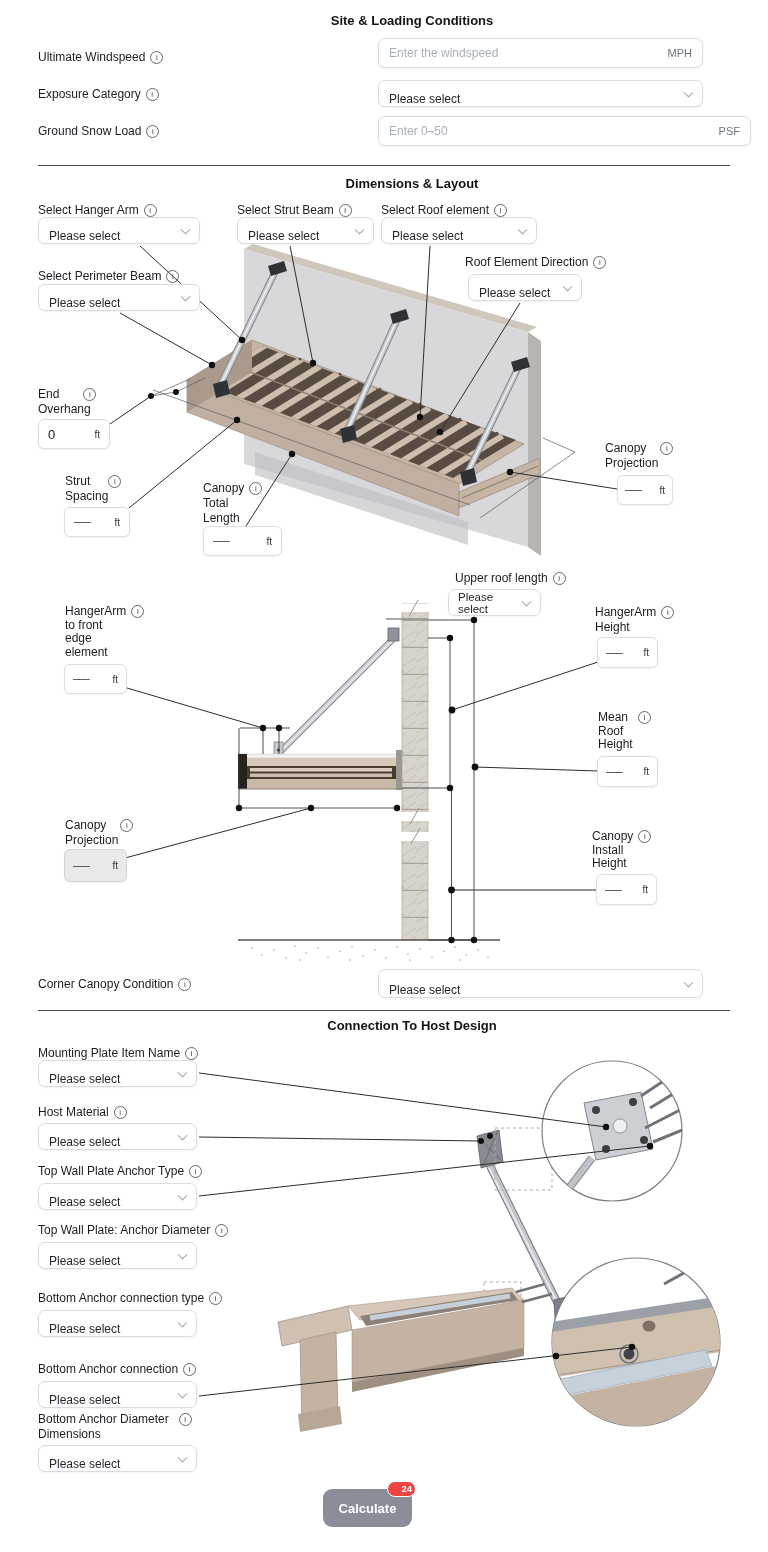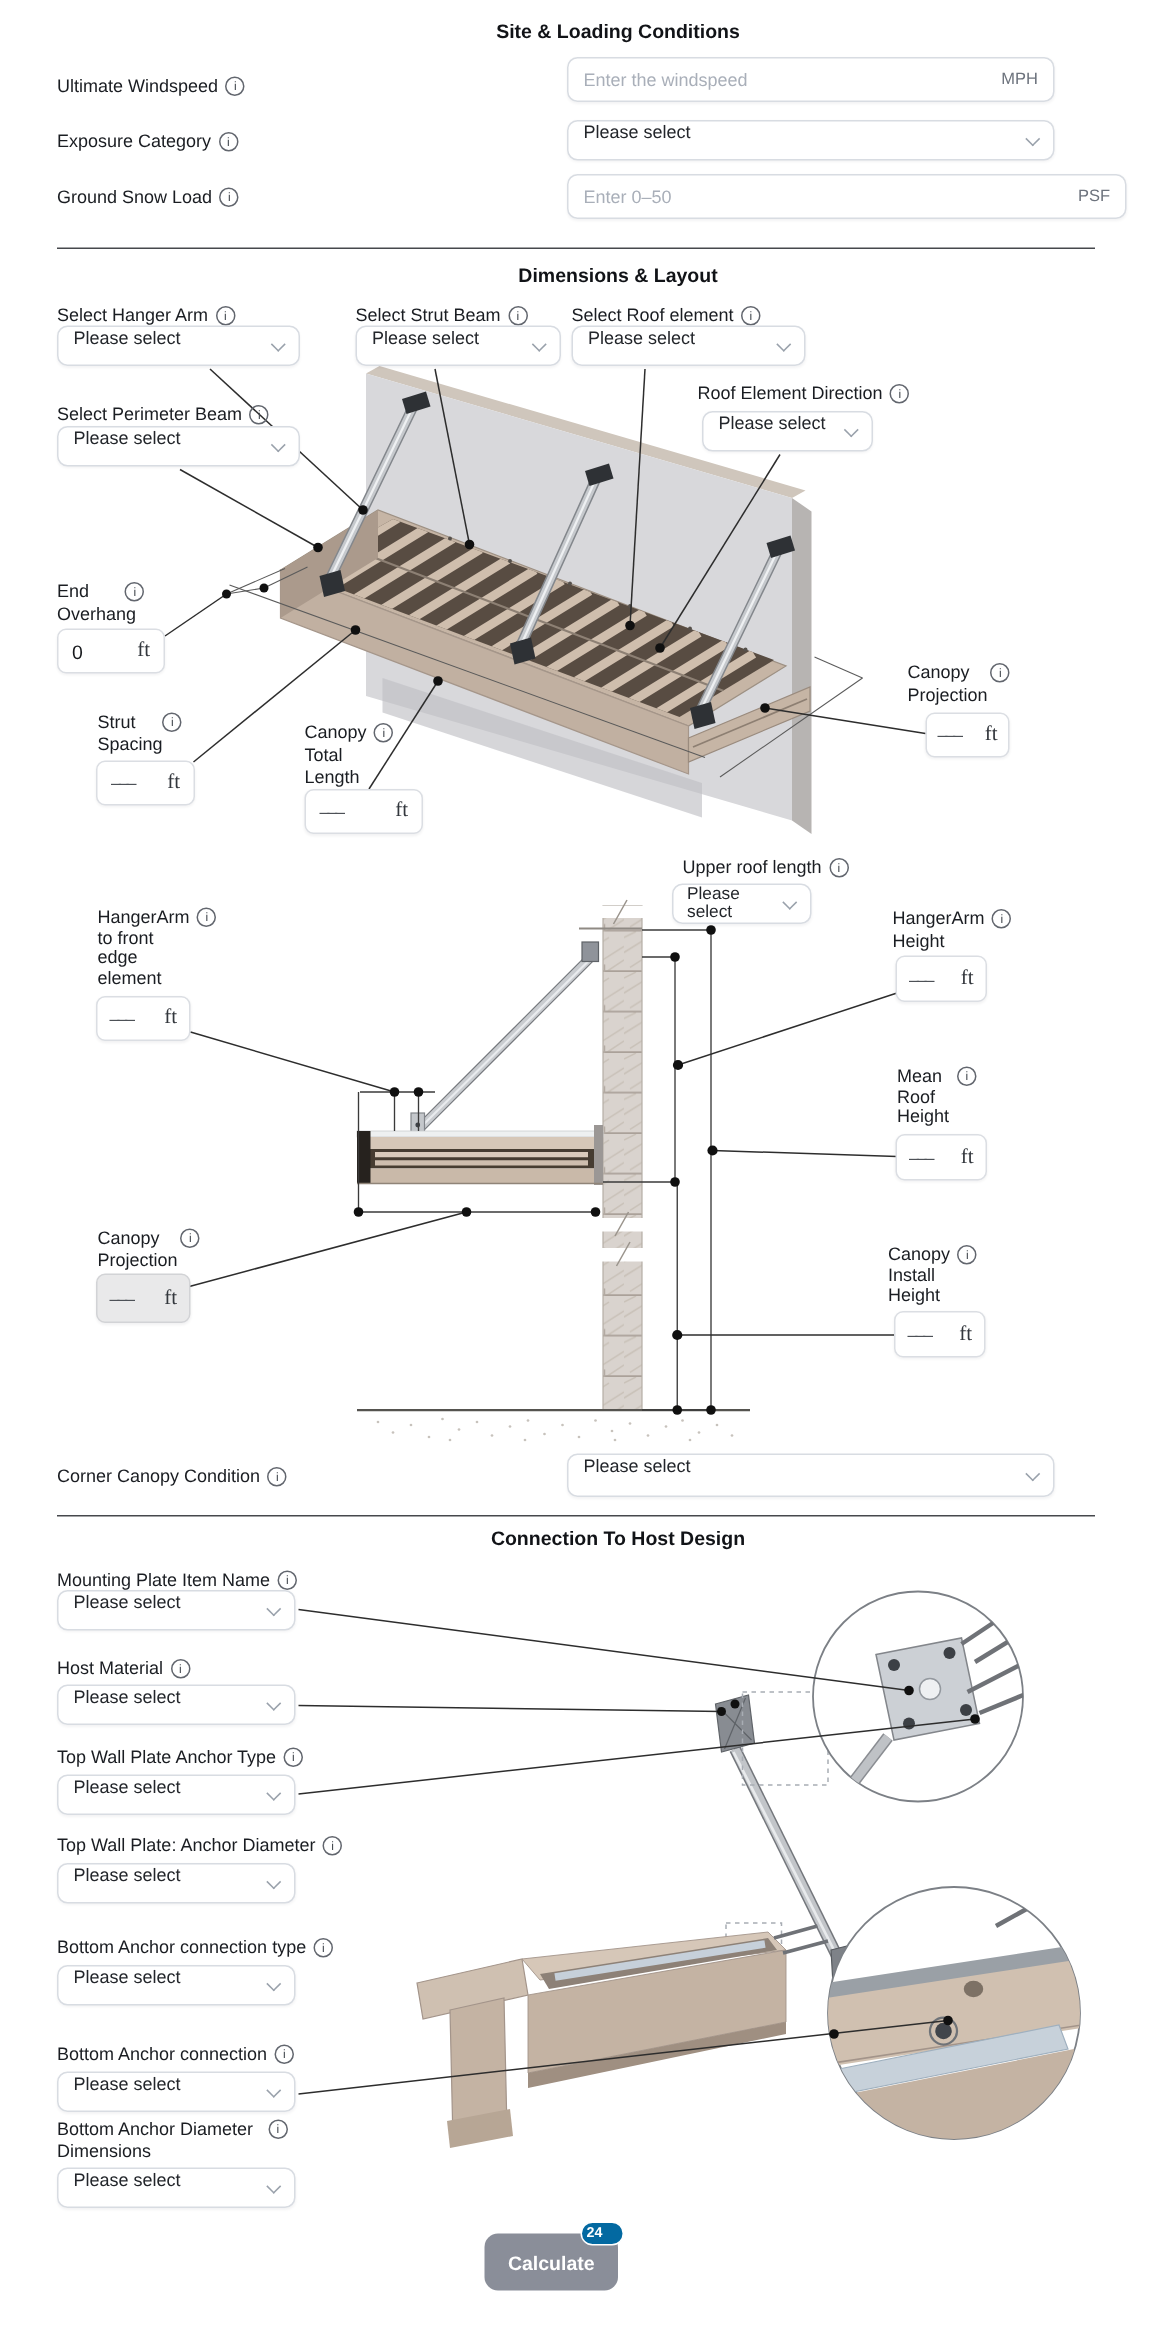--- a/index.html
+++ b/index.html
@@ -8,42 +8,42 @@
   .title{position:absolute;left:0;width:768px;text-align:center;
          font-size:13px;font-weight:bold;color:#111317;padding-left:28px;}
   .hr{position:absolute;left:38px;width:692px;border-top:1px solid #46484c;height:0;}
   .lbl{position:absolute;font-size:12px;line-height:15px;color:#1a1d22;white-space:nowrap;}
   .lbl4{line-height:13.5px;}
   .info{display:inline-block;width:11px;height:11px;border:1px solid #62666e;border-radius:50%;
         font-size:8px;line-height:11px;text-align:center;color:#3e434a;margin-left:5px;
         vertical-align:1px;font-weight:normal;}
   .ml14{margin-left:14px;} .ml18{margin-left:18px;} .ml24{margin-left:24px;} .ml10{margin-left:10px;}
   .sel{position:absolute;height:27px;background:#fff;border:1px solid #d8dce2;border-radius:7px;
-       box-shadow:0 1px 2px rgba(16,24,40,.05);display:flex;align-items:flex-start;
+       box-shadow:0 1px 2px rgba(16,24,40,.05);display:flex;align-items:flex-end;
        padding:0 22px 0 10px;font-size:12px;color:#23262b;box-sizing:border-box;}
   .chev{position:absolute;right:10px;top:50%;width:6px;height:6px;
         border-right:1.4px solid #99a1ab;border-bottom:1.4px solid #99a1ab;
         transform:translateY(-70%) rotate(45deg);}
   .inp{position:absolute;height:30px;background:#fff;border:1px solid #d8dce2;border-radius:7px;
        box-shadow:0 1px 2px rgba(16,24,40,.05);display:flex;align-items:center;
        justify-content:space-between;padding:0 10px;font-size:12px;box-sizing:border-box;}
   .ph{color:#a9afb9;} .unit{color:#6d737d;font-size:11px;}
   .dim{position:absolute;height:30px;background:#fff;border:1px solid #dbdee3;border-radius:6px;
        box-shadow:0 1px 2px rgba(16,24,40,.06);display:flex;align-items:center;
        justify-content:space-between;padding:0 9px;font-size:13px;box-sizing:border-box;}
   .dim .dash{color:#4d5157;letter-spacing:-1.5px;font-size:12px;}
-  .dim .ft{color:#33373d;font-size:14px;font-family:Liberation Serif, serif;}
+  .dim .ft{color:#33373d;font-size:10px;}
   .dim.gray{background:#e9e9ea;border-color:#d2d3d6;}
   .val{color:#17191d;}
   .btn{position:absolute;left:323px;top:1489px;width:89px;height:38px;background:#8a8e99;
        border:none;border-radius:9px;color:#fff;font-size:13px;font-weight:bold;
        font-family:"Liberation Sans",sans-serif;}
   .badge{position:absolute;right:-4px;top:-8px;min-width:21px;height:14px;border-radius:8px;
-         background:#0369a1;border:1.5px solid #fff;color:#fff;font-size:9.5px;font-weight:bold;
-         line-height:14px;text-align:left;padding:0 3px;}
+         background:#ef4444;border:1.5px solid #fff;color:#fff;font-size:9.5px;font-weight:bold;
+         line-height:14px;text-align:right;padding:0 3px;}
   svg.fig{position:absolute;left:0;top:0;}
 </style>
 </head>
 <body>
 
 <svg class="fig" width="768" height="1552" viewBox="0 0 768 1552">
   <defs>
     <pattern id="cmu" width="26" height="27" patternUnits="userSpaceOnUse">
       <rect width="26" height="27" fill="#d9d3ce"></rect>
       <path d="M0 4 L8 0 M0 14 L16 4 M4 24 L26 10 M14 27 L26 19" stroke="#c9c1b8" stroke-width="1"></path>

